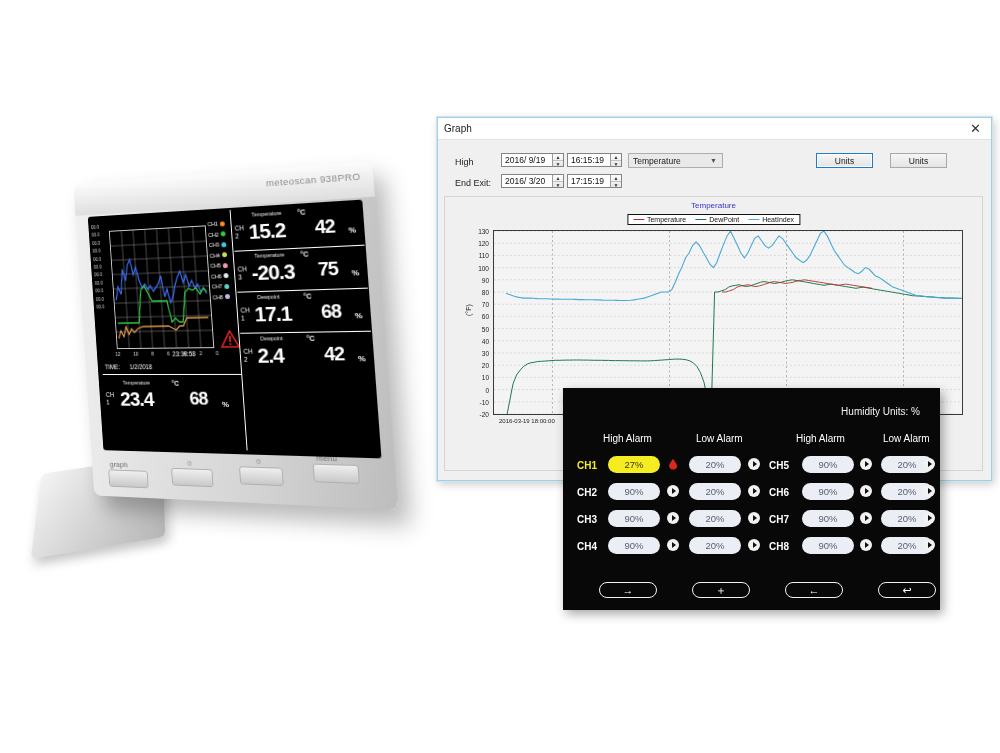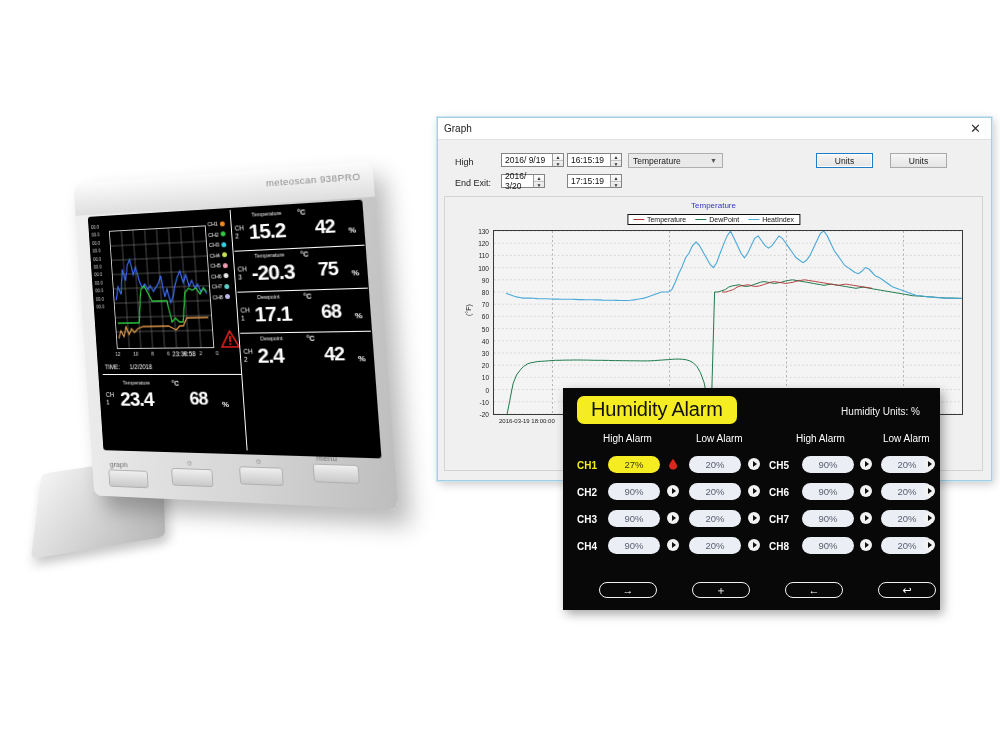--- a/index.html
+++ b/index.html
@@ -372,21 +372,21 @@
     </div>
     <div class="tb-field" style="left:129px;top:13px;width:55px;">
       <span>16:15:19</span>
       <span class="spin">
           <i>▲</i>
           <i>▼</i>
         </span>
     </div>
 
     <span class="tb-label" style="left:17px;top:38px;">End Exit:</span>
-    <div class="tb-field" style="left:63px;top:34px;width:44px;">
+    <div class="tb-field" style="left:63px;top:34px;width:63px;text-align:center;">
       <span>2016/ 3/20</span>
       <span class="spin">
           <i>▲</i>
           <i>▼</i>
         </span>
     </div>
     <div class="tb-field" style="left:129px;top:34px;width:55px;">
       <span>17:15:19</span>
       <span class="spin">
           <i>▲</i>
@@ -471,21 +471,20 @@
           </svg>
       </div>
       <div id="xticks">
           <div class="xtick" style="left: 32px; top: 188px;">2016-03-19 18:00:00</div>
         </div>
     </div>
   </div>
 </div>
 
 <div id="humidity-alarm">
-  <div class="ha-title">Humidity Alarm</div>
   <div class="ha-units">Humidity Units: %</div>
 
   <div class="ha-hdr" style="left:40px;top:45px;">High Alarm</div>
   <div class="ha-hdr" style="left:133px;top:45px;">Low Alarm</div>
   <div class="ha-hdr" style="left:233px;top:45px;">High Alarm</div>
   <div class="ha-hdr" style="left:320px;top:45px;">Low Alarm</div>
 
   <div class="ha-rows" id="ha-rows">
       <div class="ha-row">
         <span class="ha-chlabel active" style="left:14px;">CH1</span>

